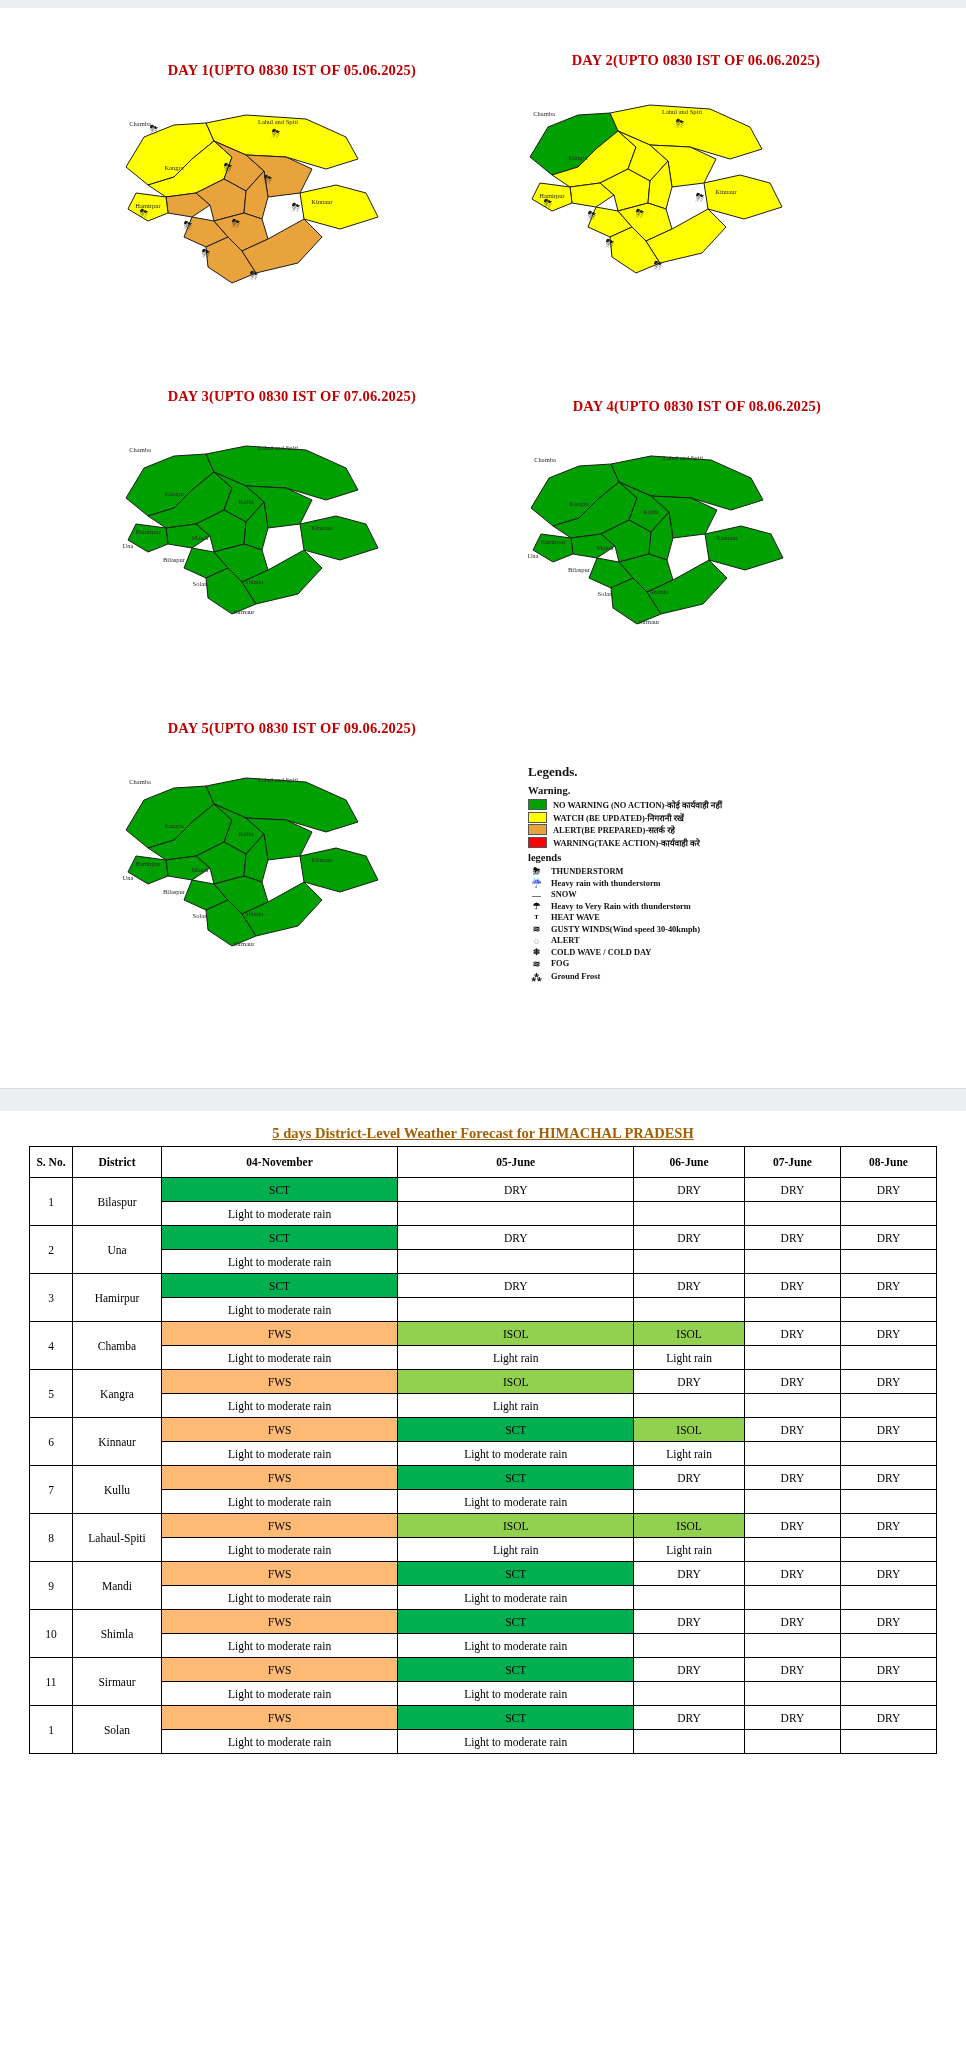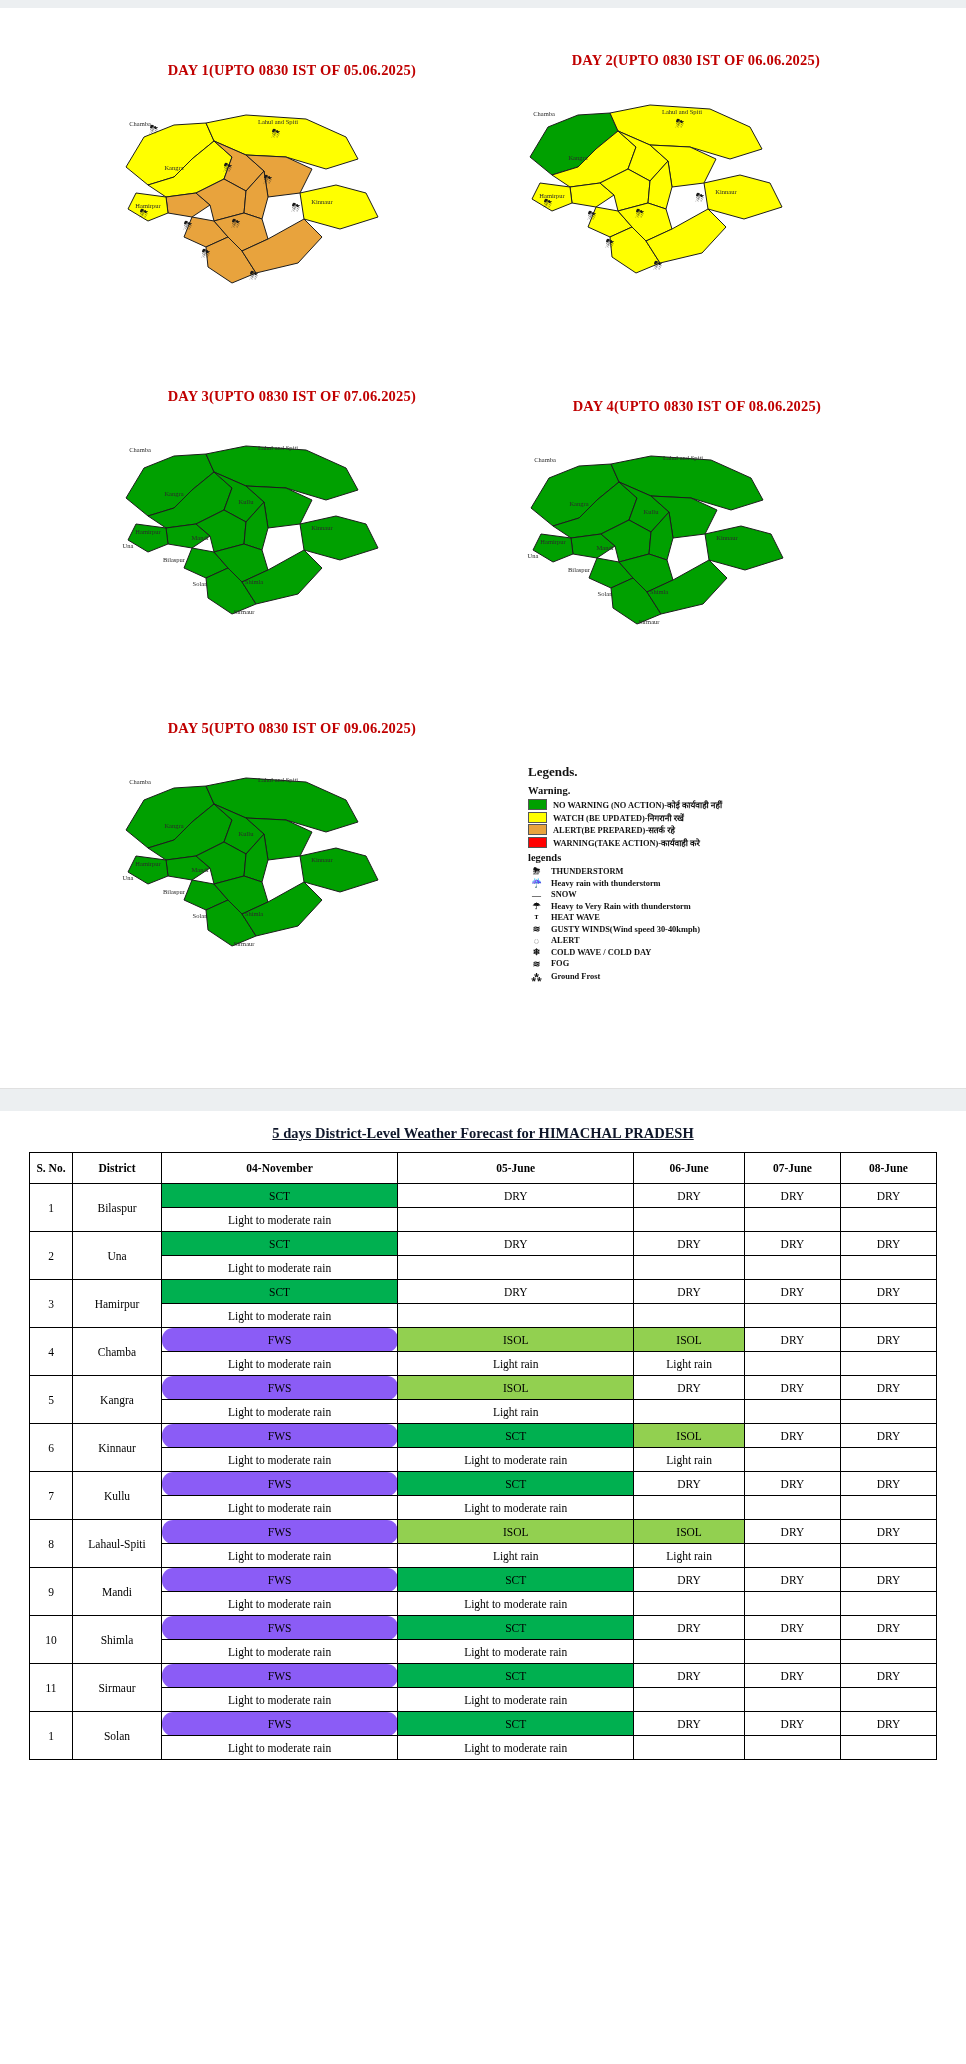--- a/index.html
+++ b/index.html
@@ -117,26 +117,26 @@
     background: #eceff1;
     width: 100%;
     border-top: 1px solid #e0e0e0;
   }
   .table-wrap {
     padding: 14px 0 0 0;
     background: #ffffff;
   }
   .table-title {
     text-align: center;
-    color: #0f172a;
+    color: #a16207;
     font-weight: bold;
     text-decoration: underline;
     font-size: 14.5px;
     font-family: "Liberation Serif", serif;
-    margin-bottom: 10px;
+    margin-bottom: 4px;
   }
   table.forecast {
     border-collapse: collapse;
     margin: 0 auto;
     width: 908px;
     font-family: "Liberation Serif", serif;
   }
   table.forecast th, table.forecast td {
     border: 1px solid #000;
     font-size: 11.5px;
@@ -152,21 +152,21 @@
   .cell-code {
     font-weight: normal;
     height: 19px;
   }
   .cell-desc {
     height: 19px;
     font-size: 11px;
   }
   .c-green { background: #00b050; }
   .c-lgreen { background: #92d050; }
-  .c-blue { background: #8b5cf6; border-radius: 11px; }
+  .c-blue { background: #fdba74; }
   .c-white { background: #ffffff; }
 </style>
 </head>
 <body>
 
 <div class="page">
 
   <div class="top-strip"></div>
 
 

